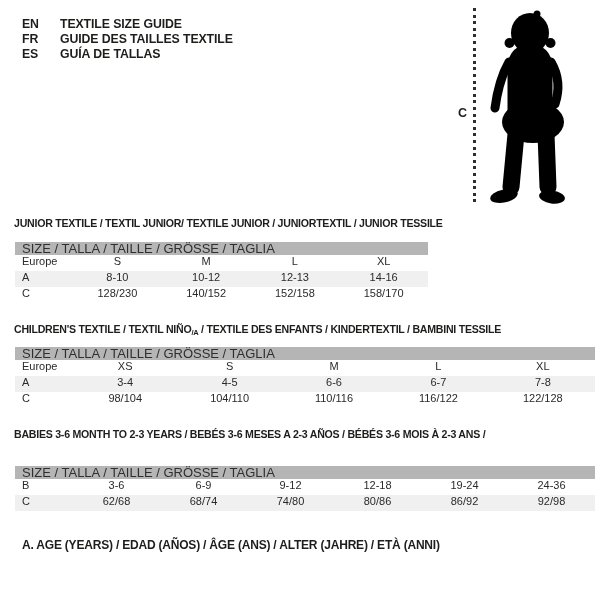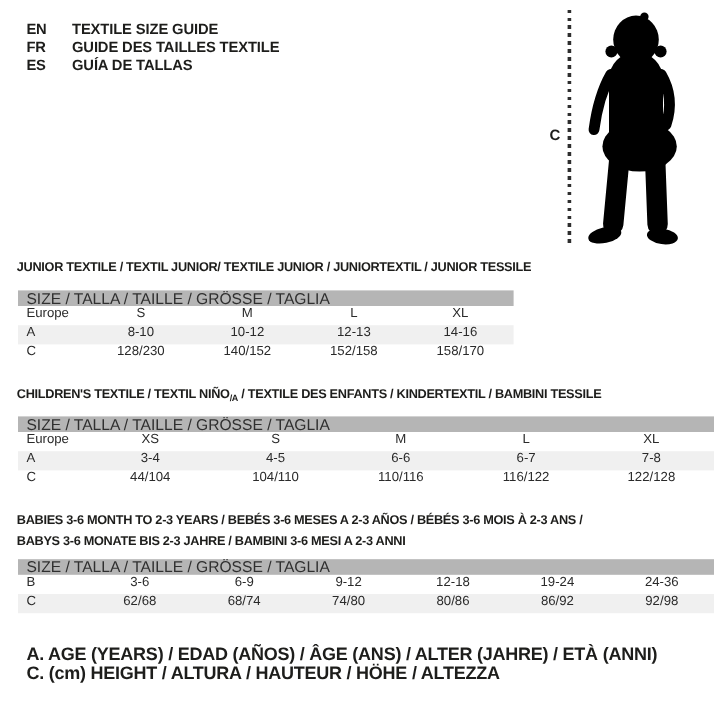--- a/index.html
+++ b/index.html
@@ -34,21 +34,21 @@
   .t2{top:347px;width:580px;}
   .t3{top:466px;width:580px;}
   .size-bar{height:13px;line-height:13px;background:var(--header-bar);
     color:#2f2f2f;font-size:13px;padding-left:7px;white-space:nowrap;}
   .trow{display:flex;height:16px;align-items:flex-start;font-size:11px;color:#2a2a2a;}
   .trow.alt{background:var(--alt-row);}
   .tlabel{flex:0 0 58px;padding-left:7px;box-sizing:border-box;}
   .tcell{flex:1;text-align:center;}
   
   .footnotes{position:absolute;left:22px;top:538px;}
-  .footnote{font-weight:700;font-size:15px;letter-spacing:-0.2px;
+  .footnote{font-weight:700;font-size:12px;letter-spacing:-0.2px;
     line-height:15.6px;white-space:nowrap;}
 </style>
 </head>
 <body>
 
 <div class="lang-list">
   <div class="lang-row">
     <span class="lang-code">EN</span>
     <span class="lang-title">TEXTILE SIZE GUIDE</span>
   </div>
@@ -125,31 +125,30 @@
   <div class="trow alt">
     <span class="tlabel">A</span>
     <span class="tcell">3-4</span>
     <span class="tcell">4-5</span>
     <span class="tcell">6-6</span>
     <span class="tcell">6-7</span>
     <span class="tcell">7-8</span>
   </div>
   <div class="trow">
     <span class="tlabel">C</span>
-    <span class="tcell">44/104</span>
+    <span class="tcell">98/104</span>
     <span class="tcell">104/110</span>
     <span class="tcell">110/116</span>
     <span class="tcell">116/122</span>
     <span class="tcell">122/128</span>
   </div>
 </div>
 
 <div class="table-title" style="top:426px">
   <div>BABIES 3-6 MONTH TO 2-3 YEARS / BEBÉS 3-6 MESES A 2-3 AÑOS / BÉBÉS 3-6 MOIS À 2-3 ANS /</div>
-  <div>BABYS 3-6 MONATE BIS 2-3 JAHRE / BAMBINI 3-6 MESI A 2-3 ANNI</div>
 </div>
 <div class="size-table t3">
   <div class="size-bar">SIZE / TALLA / TAILLE / GRÖSSE / TAGLIA</div>
   <div class="trow">
     <span class="tlabel">B</span>
     <span class="tcell">3-6</span>
     <span class="tcell">6-9</span>
     <span class="tcell">9-12</span>
     <span class="tcell">12-18</span>
     <span class="tcell">19-24</span>
@@ -161,14 +160,13 @@
     <span class="tcell">68/74</span>
     <span class="tcell">74/80</span>
     <span class="tcell">80/86</span>
     <span class="tcell">86/92</span>
     <span class="tcell">92/98</span>
   </div>
 </div>
 
 <div class="footnotes">
   <div class="footnote">A. AGE (YEARS) / EDAD (AÑOS) / ÂGE (ANS) / ALTER (JAHRE) / ETÀ (ANNI)</div>
-  <div class="footnote">C. (cm) HEIGHT / ALTURA / HAUTEUR / HÖHE / ALTEZZA</div>
 </div>
 
 </body></html>

